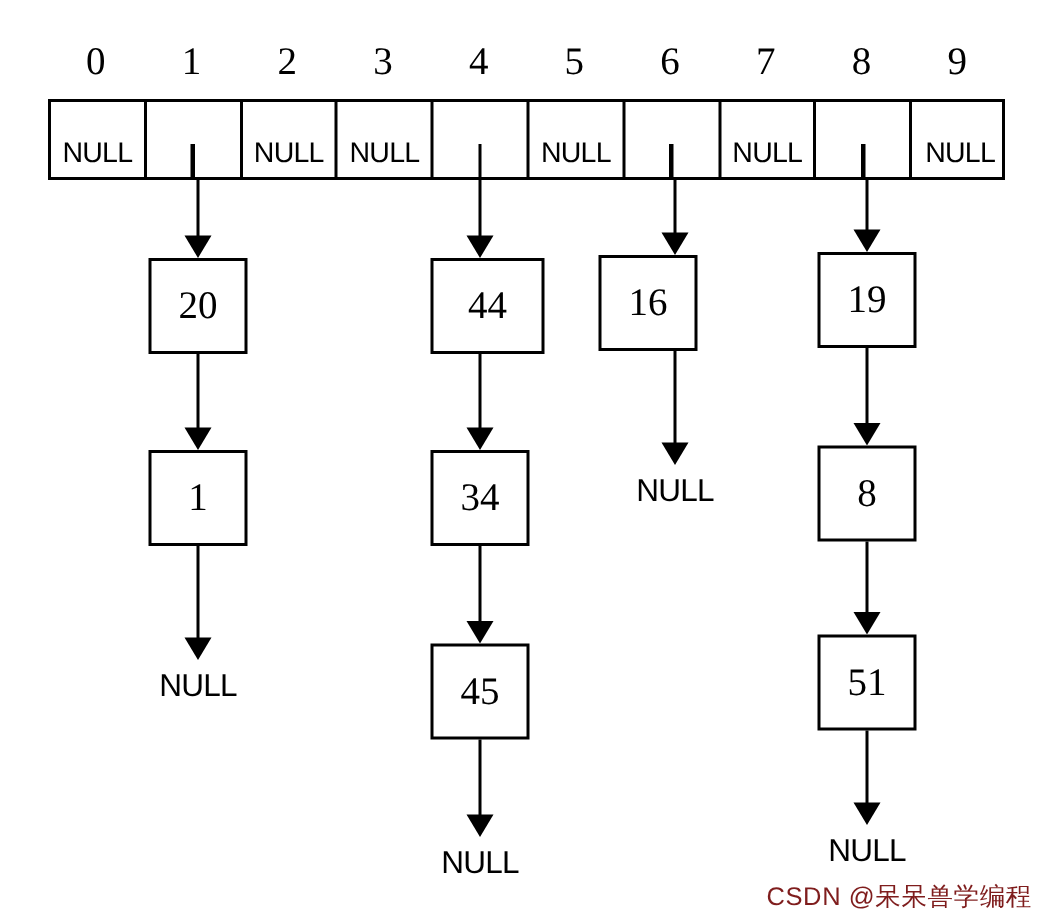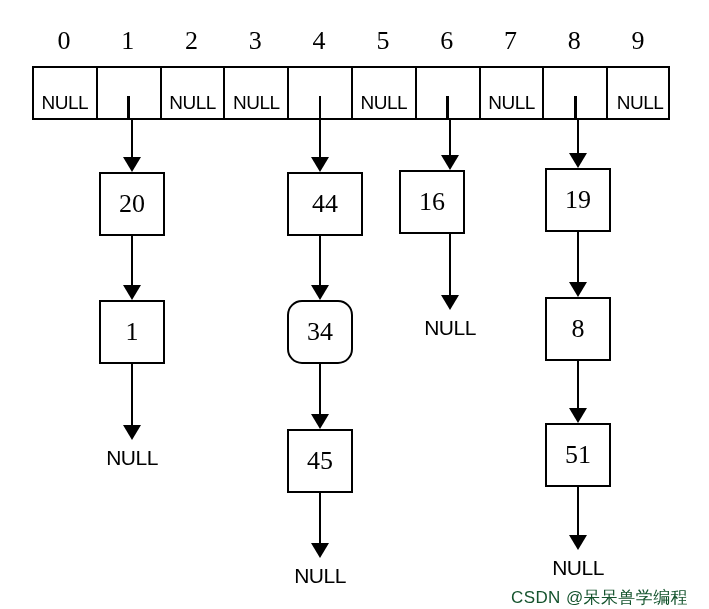--- a/index.html
+++ b/index.html
@@ -110,21 +110,21 @@
     color: #000000;
     width: 110px;
     letter-spacing: -0.5px;
   }
 
   
   #watermark {
     position: absolute;
     font-family: "Liberation Sans", sans-serif;
     font-size: 17px;
-    color: #14532d;
+    color: #7f1d1d;
     white-space: nowrap;
     letter-spacing: 0.4px;
   }
 </style>
 </head>
 <body>
 
 <div id="canvas">
 
   <div id="index-row">
@@ -197,21 +197,21 @@
         <div class="conn-line" style="height: 39px;"></div>
         <div class="conn-head" style="top: 37px;"></div>
       </div>
       <div class="node" style="left: 287px; top: 172px; width: 76px; height: 64px;">
         <span>44</span>
       </div>
       <div class="conn" style="left: 300px; top: 236px; width: 40px; height: 64px;">
         <div class="conn-line" style="height: 51px;"></div>
         <div class="conn-head" style="top: 49px;"></div>
       </div>
-      <div class="node" style="left: 287px; top: 300px; width: 66px; height: 64px; border-radius: 15px;">
+      <div class="node" style="left: 287px; top: 300px; width: 66px; height: 64px;">
         <span>34</span>
       </div>
       <div class="conn" style="left: 300px; top: 364px; width: 40px; height: 65px;">
         <div class="conn-line" style="height: 52px;"></div>
         <div class="conn-head" style="top: 50px;"></div>
       </div>
       <div class="node" style="left: 287px; top: 429px; width: 66px; height: 64px;">
         <span>45</span>
       </div>
       <div class="conn" style="left: 300px; top: 493px; width: 40px; height: 65px;">

